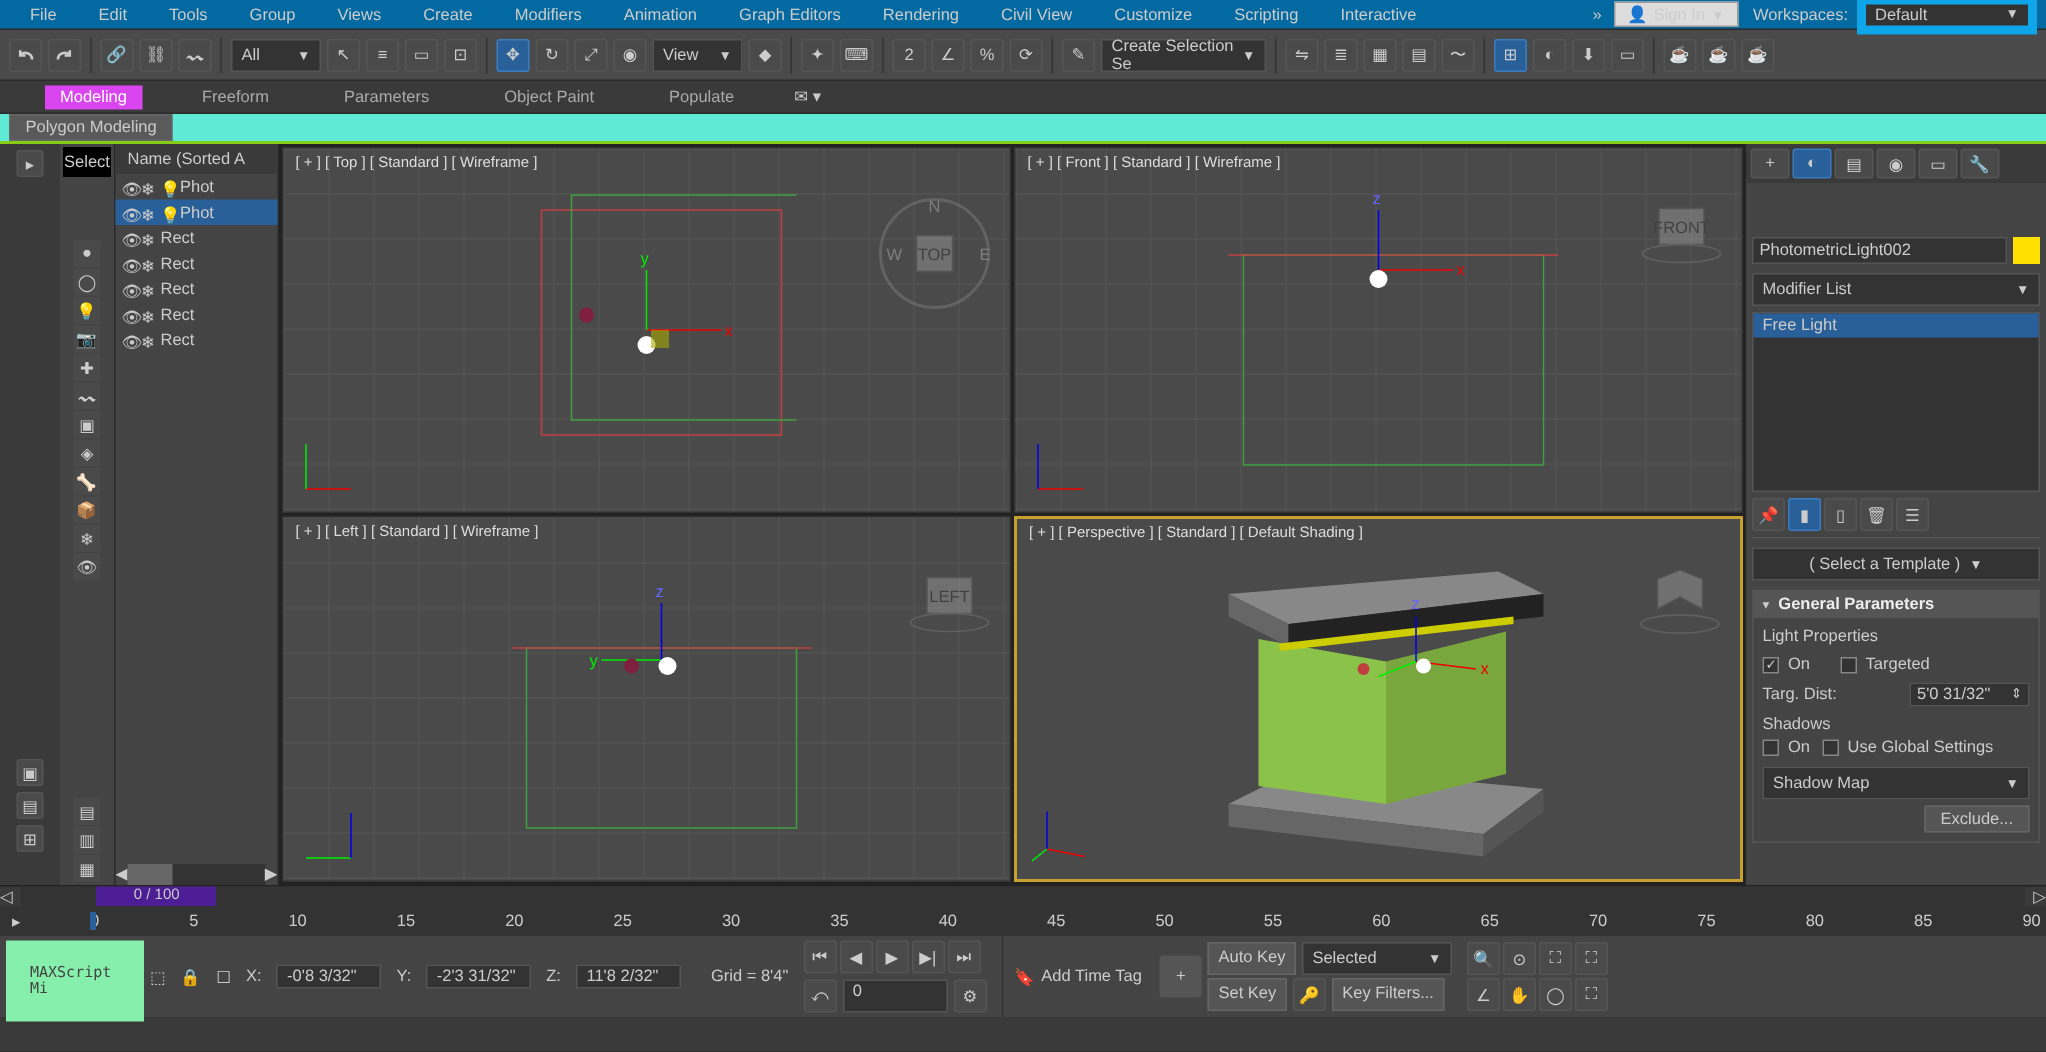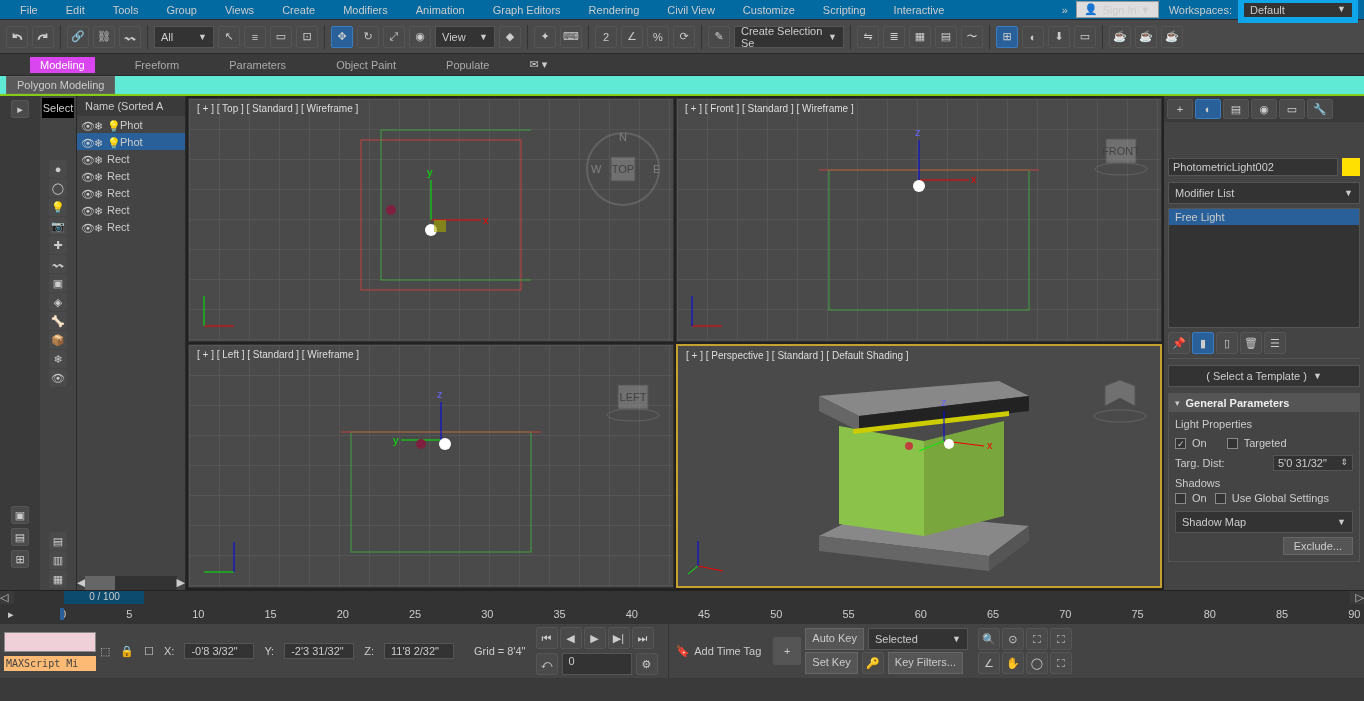--- a/index.html
+++ b/index.html
@@ -47,27 +47,27 @@
 .rollout-bd { padding:6px;}
 .chk { display:flex; align-items:flex-end; gap:6px; margin:3px 0;}
 .chk .box { width:11px; height:11px; border:1px solid #888; background:#333;}
 .chk .box.on::after { content:"✓"; font-size:9px; color:#ccc; position:relative; top:-2px; left:1px;}
 .spinrow { display:flex; justify-content:space-between; align-items:center; margin:3px 0;}
 .spin { background:#333; border:1px solid #555; padding:1px 4px; width:80px; display:flex; justify-content:space-between;}
 .btnrow { display:flex; justify-content:flex-end; margin-top:4px;}
 .rbtn { background:#555; border:1px solid #666; padding:2px 10px;}
 .timeslider { height:14px; background:#3a3a3a; border-top:1px solid #222; display:flex; align-items:center;}
 .timeslider .track { flex:1; height:14px; background:#333; margin:0 6px; position:relative;}
-.timehandle { position:absolute; left:50px; width:80px; height:14px; background:#0c4a6e; text-align:center; font-size:10px;}
+.timehandle { position:absolute; left:50px; width:80px; height:14px; background:#4c1d95; text-align:center; font-size:10px;}
 .ruler { height:20px; background:#333; display:flex; align-items:center; padding:0 60px; gap:60px; font-size:9px; position:relative;}
 .ruler::before { content:""; position:absolute; left:60px; top:4px; width:4px; height:12px; background:#2a6099;}
 .statusbar { height:54px; background:#444; display:flex;}
 .statusbar .lcol { width:100px; display:flex; flex-direction:column; justify-content:center; padding:4px;}
 .pink { background:#f0d0d8; height:20px; margin-bottom:4px; border:1px solid #888;}
-.maxs { background:#fdba74; color:#444; padding:2px; font-family:monospace; font-size:10px;}
+.maxs { background:#86efac; color:#444; padding:16px; font-family:monospace; font-size:10px;}
 .statusbar .mcol { flex:1; padding:4px 10px; display:flex; flex-direction:column; gap:6px;}
 .coords { display:flex; gap:10px;}
 .coordbox { background:#333; border:1px solid #555; padding:1px 6px; min-width:70px;}
 .statusbar .rcol { display:flex; align-items:center; gap:4px; padding:4px;}
 .keybtn { background:#555; border:1px solid #666; padding:3px 6px;}
 .playctrl { display:flex; gap:2px;}
 .modlist { background:#333; border:1px solid #555; height:120px;}
 .modlist .sel { background:#2a6099; padding:2px 6px;}
 .toolstrip { display:flex; gap:2px; padding:4px 0; border-bottom:1px solid #555; margin-bottom:6px;}
 .sectitle { font-weight:bold; color:#eee;}

